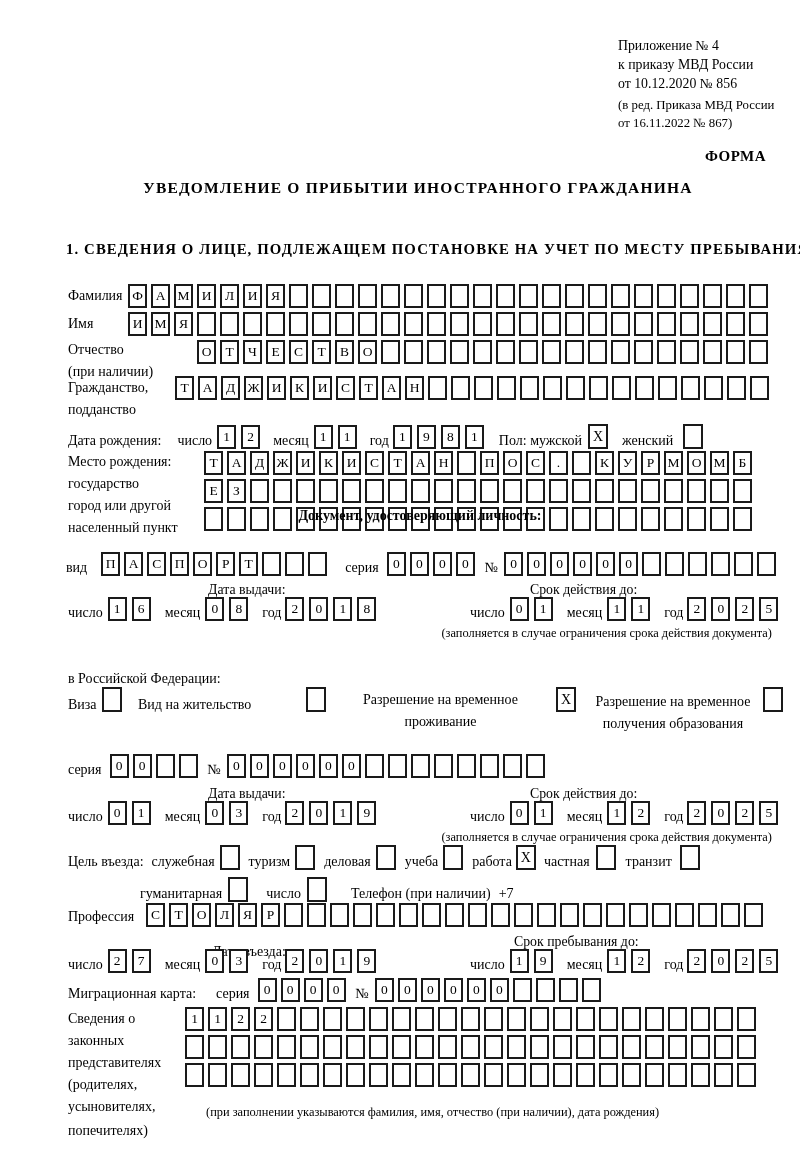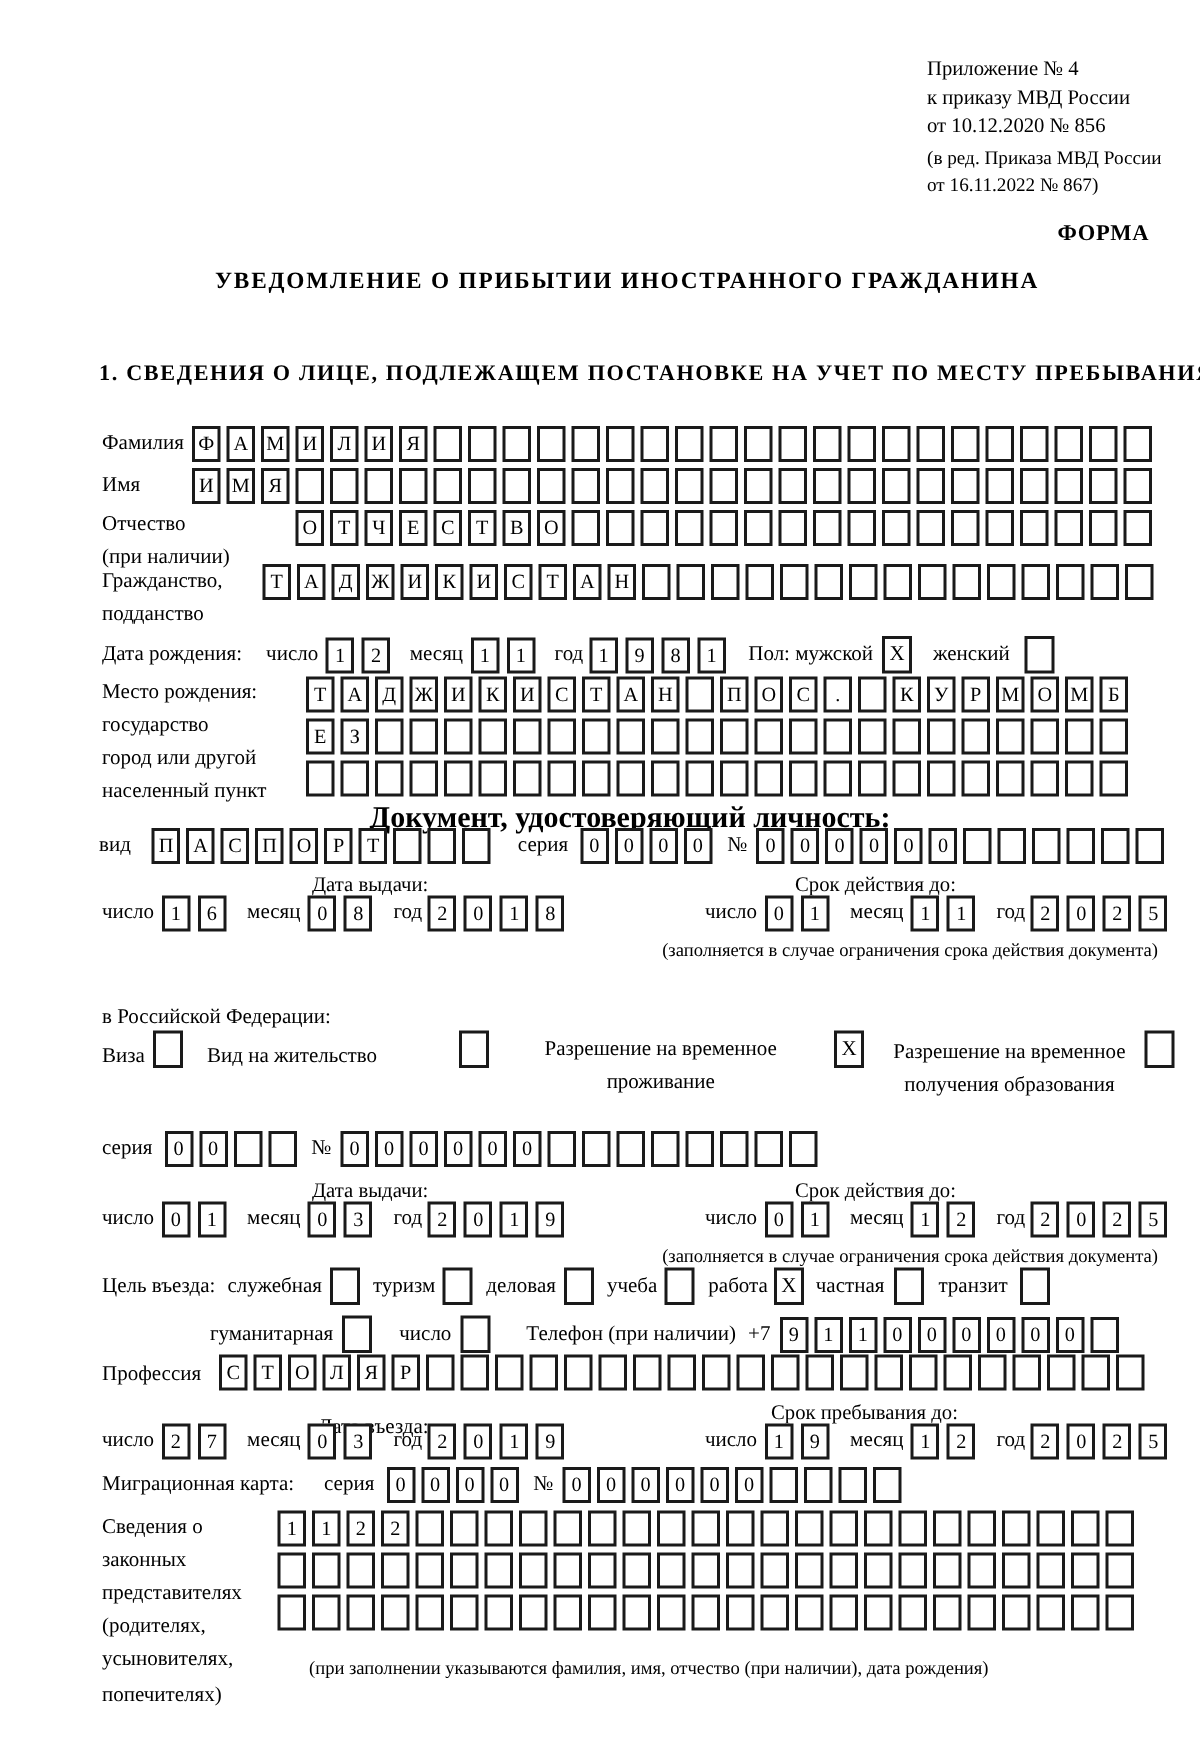--- a/index.html
+++ b/index.html
@@ -9,21 +9,21 @@
   .lbl{font-size:14px;white-space:nowrap;}
   .sm{font-size:12.4px;white-space:nowrap;}
   .b{font-weight:bold;}
   .boxrow{white-space:nowrap;}
   .cbox{display:inline-block;box-sizing:border-box;width:19px;height:24px;border:2px solid #1a1a1a;
         margin-right:4px;text-align:center;font-size:13.5px;line-height:20px;vertical-align:top;background:#fff;}
   .dg{display:inline-block;white-space:nowrap;}
   .dg .cbox{margin-right:5px;}
   .cb{display:inline-block;box-sizing:border-box;width:20px;height:25px;border:2px solid #1a1a1a;
       text-align:center;font-size:14px;line-height:21px;vertical-align:top;background:#fff;}
-  .flexrow{display:flex;align-items:center;white-space:nowrap;}
+  .flexrow{display:flex;align-items:flex-end;white-space:nowrap;}
   .ctr{text-align:center;}
   .hdr{font-size:13.8px;line-height:19px;}
   .hdr2{font-size:12.8px;line-height:18px;}
   .title{left:418px;transform:translateX(-50%);white-space:nowrap;font-size:15.5px;letter-spacing:1.2px;}
   .blank{display:inline-block;width:60px;height:14px;border-bottom:2.5px solid #3a3a3a;margin-left:12px;}
 </style>
 </head>
 <body>
 
 <div class="page">
@@ -72,21 +72,21 @@
   </div>
 
   <div class="abs lbl" style="left:68px;top:454px">Место рождения:</div>
   <div class="abs lbl" style="left:68px;top:476px">государство</div>
   <div class="abs lbl" style="left:68px;top:498px">город или другой</div>
   <div class="abs lbl" style="left:68px;top:520px">населенный пункт</div>
   <div class="abs boxrow" style="left:204px;top:451px"><span class="cbox">Т</span><span class="cbox">А</span><span class="cbox">Д</span><span class="cbox">Ж</span><span class="cbox">И</span><span class="cbox">К</span><span class="cbox">И</span><span class="cbox">С</span><span class="cbox">Т</span><span class="cbox">А</span><span class="cbox">Н</span><span class="cbox"></span><span class="cbox">П</span><span class="cbox">О</span><span class="cbox">С</span><span class="cbox">.</span><span class="cbox"></span><span class="cbox">К</span><span class="cbox">У</span><span class="cbox">Р</span><span class="cbox">М</span><span class="cbox">О</span><span class="cbox">М</span><span class="cbox">Б</span></div>
   <div class="abs boxrow" style="left:204px;top:479px"><span class="cbox">Е</span><span class="cbox">З</span><span class="cbox"></span><span class="cbox"></span><span class="cbox"></span><span class="cbox"></span><span class="cbox"></span><span class="cbox"></span><span class="cbox"></span><span class="cbox"></span><span class="cbox"></span><span class="cbox"></span><span class="cbox"></span><span class="cbox"></span><span class="cbox"></span><span class="cbox"></span><span class="cbox"></span><span class="cbox"></span><span class="cbox"></span><span class="cbox"></span><span class="cbox"></span><span class="cbox"></span><span class="cbox"></span><span class="cbox"></span></div>
   <div class="abs boxrow" style="left:204px;top:507px"><span class="cbox"></span><span class="cbox"></span><span class="cbox"></span><span class="cbox"></span><span class="cbox"></span><span class="cbox"></span><span class="cbox"></span><span class="cbox"></span><span class="cbox"></span><span class="cbox"></span><span class="cbox"></span><span class="cbox"></span><span class="cbox"></span><span class="cbox"></span><span class="cbox"></span><span class="cbox"></span><span class="cbox"></span><span class="cbox"></span><span class="cbox"></span><span class="cbox"></span><span class="cbox"></span><span class="cbox"></span><span class="cbox"></span><span class="cbox"></span></div>
 
-  <div class="abs b" style="left:420px;top:534px;transform:translateX(-50%);font-size:20px;white-space:nowrap">Документ, удостоверяющий личность:</div>
+  <div class="abs b" style="left:420px;top:508px;transform:translateX(-50%);font-size:14px;white-space:nowrap">Документ, удостоверяющий личность:</div>
   <div class="abs flexrow" style="left:66px;top:552px">
     <span class="lbl" style="margin-right:14px">вид</span>
     <span class="boxrow"><span class="cbox">П</span><span class="cbox">А</span><span class="cbox">С</span><span class="cbox">П</span><span class="cbox">О</span><span class="cbox">Р</span><span class="cbox">Т</span><span class="cbox"></span><span class="cbox"></span><span class="cbox"></span></span>
     <span class="lbl" style="margin:0 8px 0 14px">серия</span>
     <span class="boxrow"><span class="cbox">0</span><span class="cbox">0</span><span class="cbox">0</span><span class="cbox">0</span></span>
     <span class="lbl" style="margin:0 6px 0 6px">№</span>
     <span class="boxrow"><span class="cbox">0</span><span class="cbox">0</span><span class="cbox">0</span><span class="cbox">0</span><span class="cbox">0</span><span class="cbox">0</span><span class="cbox"></span><span class="cbox"></span><span class="cbox"></span><span class="cbox"></span><span class="cbox"></span><span class="cbox"></span></span>
   </div>
 
   <div class="abs lbl" style="left:208px;top:582px;font-size:13.8px">Дата выдачи:</div>
@@ -173,21 +173,20 @@
     <span class="cb"></span>
   </div>
 
   <div class="abs flexrow" style="left:140px;top:877px">
     <span class="lbl" style="margin-right:6px">гуманитарная</span>
     <span class="cb" style="margin-right:18px"></span>
     <span class="lbl" style="margin-right:6px">число</span>
     <span class="cb" style="margin-right:24px"></span>
     <span class="lbl" style="margin-right:8px">Телефон (при наличии)</span>
     <span class="lbl" style="margin-right:6px">+7</span>
-    <span class="boxrow"><span class="cbox">9</span><span class="cbox">1</span><span class="cbox">1</span><span class="cbox">0</span><span class="cbox">0</span><span class="cbox">0</span><span class="cbox">0</span><span class="cbox">0</span><span class="cbox">0</span><span class="cbox"></span></span>
   </div>
 
   <div class="abs lbl" style="left:68px;top:909px">Профессия</div>
   <div class="abs boxrow" style="left:146px;top:903px"><span class="cbox">С</span><span class="cbox">Т</span><span class="cbox">О</span><span class="cbox">Л</span><span class="cbox">Я</span><span class="cbox">Р</span><span class="cbox"></span><span class="cbox"></span><span class="cbox"></span><span class="cbox"></span><span class="cbox"></span><span class="cbox"></span><span class="cbox"></span><span class="cbox"></span><span class="cbox"></span><span class="cbox"></span><span class="cbox"></span><span class="cbox"></span><span class="cbox"></span><span class="cbox"></span><span class="cbox"></span><span class="cbox"></span><span class="cbox"></span><span class="cbox"></span><span class="cbox"></span><span class="cbox"></span><span class="cbox"></span></div>
 
   <div class="abs lbl" style="left:212px;top:944px;font-size:14px">Дата въезда:</div>
   <div class="abs lbl" style="left:514px;top:934px;font-size:13.8px">Срок пребывания до:</div>
 
   <div class="abs flexrow" style="left:68px;top:949px">
     <span class="lbl" style="margin-right:5px">число</span>

